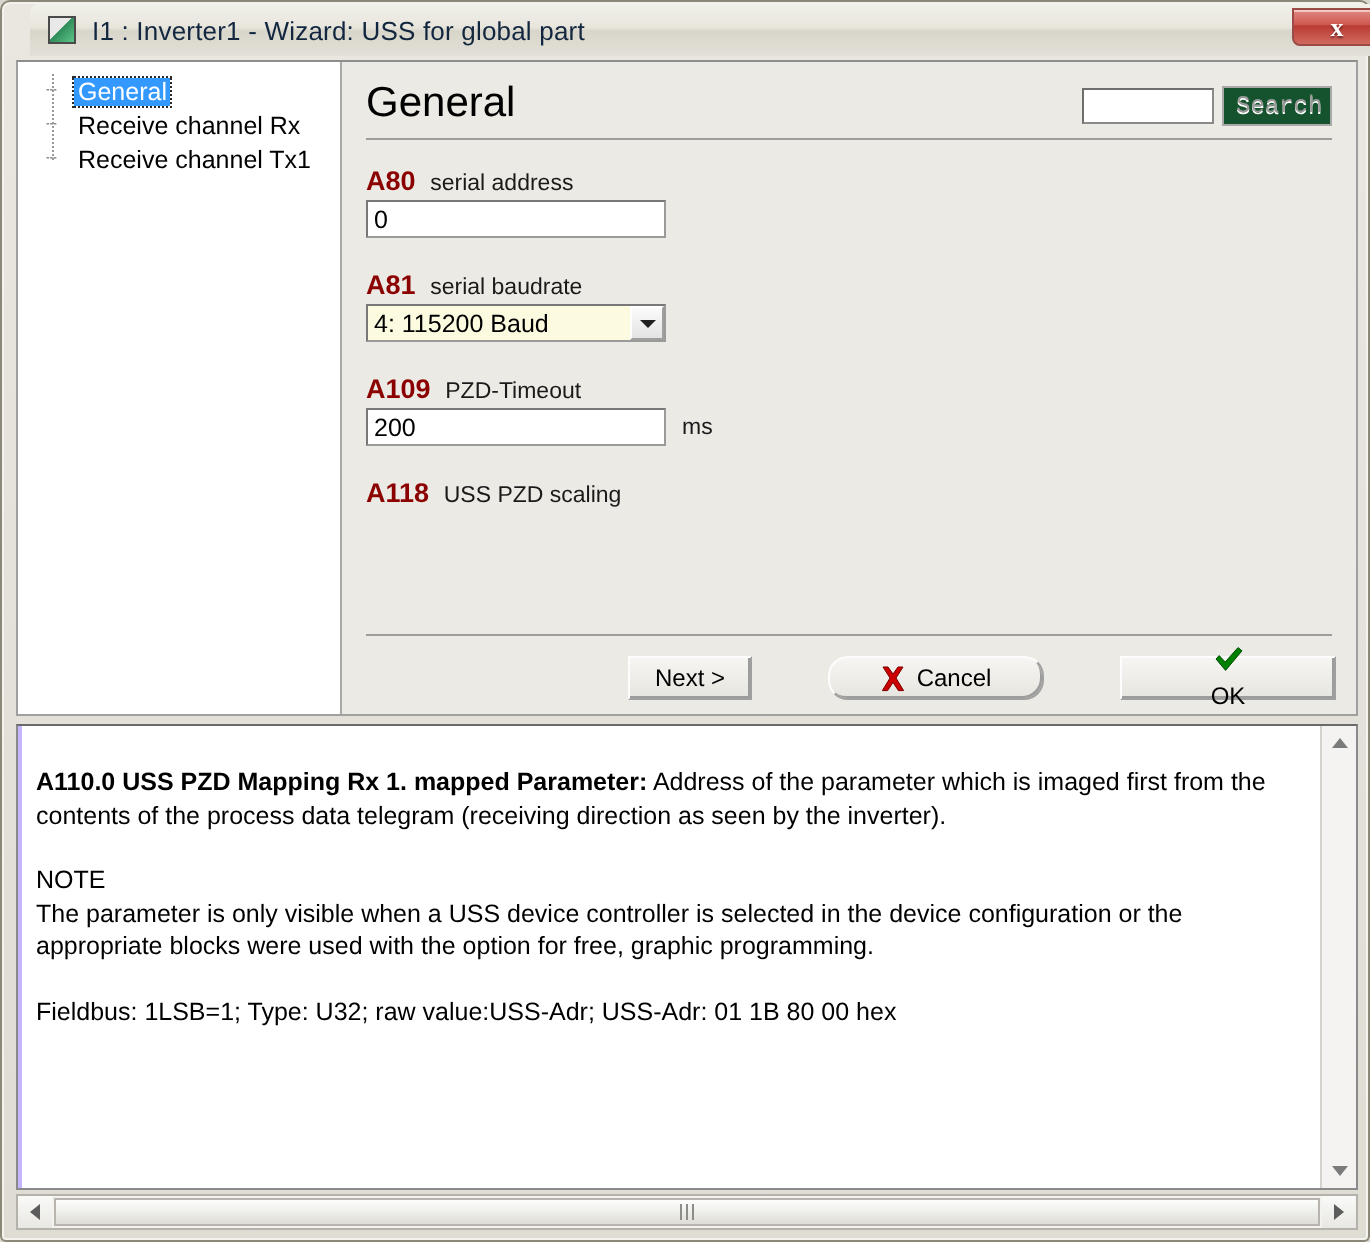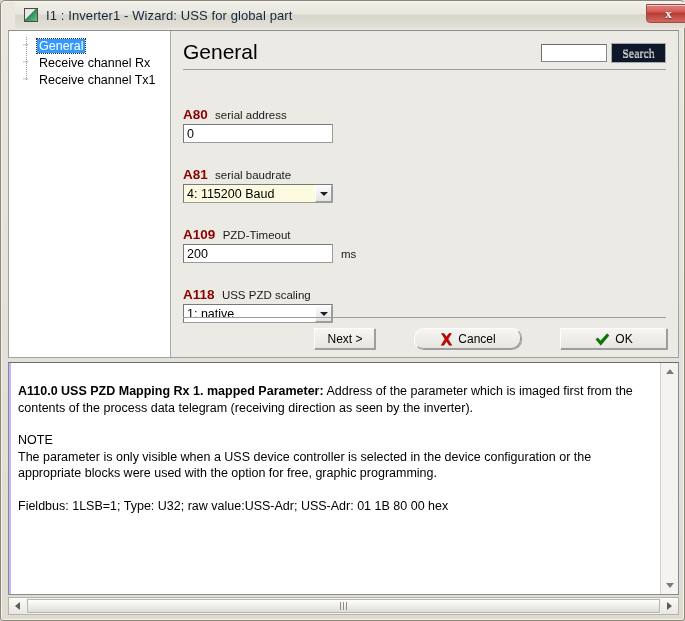--- a/index.html
+++ b/index.html
@@ -169,42 +169,41 @@
     font-family: "Liberation Sans", sans-serif;
     font-size: 12px;
     padding: 0 2px;
     outline: none;
   }
   #search-button {
     margin-left: 4px;
     width: 55px; height: 20px;
     box-sizing: border-box;
     border: 1px solid #a9a9a9;
-    background: #0f172a;
+    background: #14532d;
     color: #9a9a9a;
-    font-family: Liberation Serif, serif;
+    font-family: Liberation Mono, monospace;
     font-size: 12px;
     text-shadow: 0 1px 0 #ffffff;
     cursor: default;
   }
   #title-rule {
     margin: 5px 12px 0 12px;
     height: 1px;
     background: #9d9d9d;
   }
 
   
   #params {
     padding: 13px 0 0 12px;
   }
   .param-block { margin-bottom: 16px; }
   .param-label {
     margin-bottom: 2px;
     white-space: nowrap;
-    margin-top: 24px;
   }
   .param-code {
     color: #8b0000;
     font-weight: bold;
     font-size: 13.5px;
     font-family: "Liberation Sans", sans-serif;
   }
   .param-desc {
     color: #1a1a1a;
     font-size: 11.5px;
@@ -299,21 +298,21 @@
     color: #000;
     display: flex;
     align-items: center;
     justify-content: center;
     gap: 5px;
     cursor: default;
     margin-left: 38px;
   }
   #next-button { width: 62px; }
   #cancel-button { width: 108px; border-radius: 10px; }
-  #ok-button { width: 108px; }
+  #ok-button { width: 108px; flex-direction: column; }
   .icon-x { width: 13px; height: 13px; flex: none; }
   .icon-check { width: 15px; height: 13px; flex: none; }
 
   
   #desc-area {
     position: absolute;
     left: 7px; top: 361px;
     width: 671px; height: 233px;
     box-sizing: border-box;
     background: #ffffff;
@@ -499,28 +498,20 @@
           <div class="field-row">
             <input class="text-field" type="text" value="200" style="">
             <span class="unit">ms</span>
           </div>
         </div>
 
         <div class="param-block">
           <div class="param-label">
             <span class="param-code">A118</span>
             <span class="param-desc">USS PZD scaling</span>
-          </div>
-          <div class="field-row">
-            <div class="combo">
-              <span class="combo-value">1: native</span>
-              <span class="combo-arrow">
-                  <i></i>
-                </span>
-            </div>
           </div>
         </div>
 
       </div>
 
       <div id="button-rule"></div>
 
       <div id="button-row">
         <div class="dlg-button" id="next-button">
           <span>Next &gt;</span>

